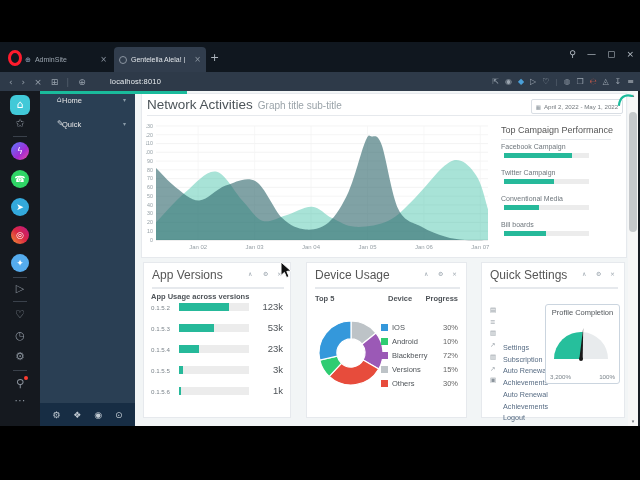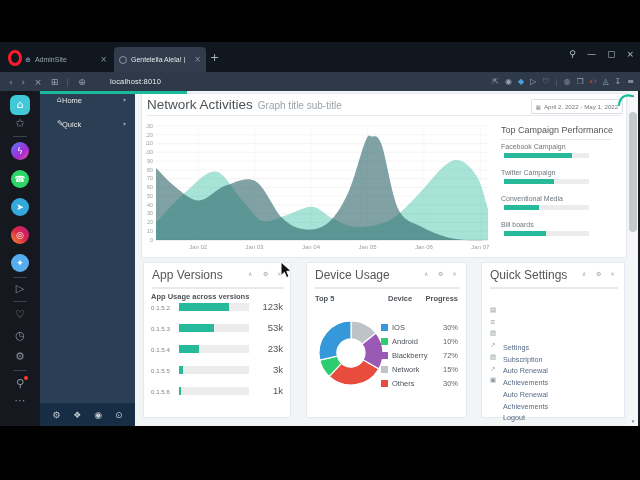--- a/index.html
+++ b/index.html
@@ -330,21 +330,21 @@
             <div class="leg-sq" style="left: 74px; top: 61px; background: rgb(52, 152, 219);"></div>
             <div class="leg-label" style="left: 85px; top: 60px;">IOS</div>
             <div class="leg-pct" style="top: 60px;">30%</div>
             <div class="leg-sq" style="left: 74px; top: 75px; background: rgb(46, 204, 113);"></div>
             <div class="leg-label" style="left: 85px; top: 74px;">Android</div>
             <div class="leg-pct" style="top: 74px;">10%</div>
             <div class="leg-sq" style="left: 74px; top: 89px; background: rgb(155, 89, 182);"></div>
             <div class="leg-label" style="left: 85px; top: 88px;">Blackberry</div>
             <div class="leg-pct" style="top: 88px;">72%</div>
             <div class="leg-sq" style="left: 74px; top: 103px; background: rgb(189, 195, 199);"></div>
-            <div class="leg-label" style="left: 85px; top: 102px;">Network</div>
+            <div class="leg-label" style="left: 85px; top: 102px;">Versions</div>
             <div class="leg-pct" style="top: 102px;">15%</div>
             <div class="leg-sq" style="left: 74px; top: 117px; background: rgb(231, 76, 60);"></div>
             <div class="leg-label" style="left: 85px; top: 116px;">Others</div>
             <div class="leg-pct" style="top: 116px;">30%</div>
           </div>
       </div>
 
       <div class="panel pq">
         <div class="ph-title">Quick Settings</div>
         <span class="ptool g" style="left:100px">∧</span>
@@ -360,20 +360,31 @@
             <div class="qs-label" style="top: 66.4px;">Auto Renewal</div>
             <div class="qs-icon g" style="top: 78.1px;">↗</div>
             <div class="qs-label" style="top: 78.1px;">Achievements</div>
             <div class="qs-icon g" style="top: 89.8px;">▥</div>
             <div class="qs-label" style="top: 89.8px;">Auto Renewal</div>
             <div class="qs-icon g" style="top: 101.5px;">↗</div>
             <div class="qs-label" style="top: 101.5px;">Achievements</div>
             <div class="qs-icon g" style="top: 113.2px;">▣</div>
             <div class="qs-label" style="top: 113.2px;">Logout</div>
           </div>
+        <div class="gcard">
+          <div class="gtitle">Profile Completion</div>
+          <svg id="gauge" class="abs" style="left:4px;top:14px" width="64" height="46">
+              <path d="M31,40 L4.00,40.00 A27,27 0 0 1 32.88,13.07 Z" fill="#26BF9C"></path>
+              <path d="M31,40 L32.88,13.07 A27,27 0 0 1 58.00,40.00 Z" fill="#E8EBED"></path>
+              <path d="M32.7,40.1 L33.2,9.1 L29.3,39.9 Z" fill="#1a1a1a"></path>
+              <circle cx="31" cy="40" r="2" fill="#1a1a1a"></circle>
+            </svg>
+          <div class="gmin">3,200%</div>
+          <div class="gmax">100%</div>
+        </div>
       </div>
     </div>
 
     <div class="scroll">
       <div class="sarrow g" style="top:1px">▴</div>
       <div class="sthumb"></div>
       <div class="sarrow g" style="bottom:2px">▾</div>
     </div>
     <div class="winedge"></div>
 

